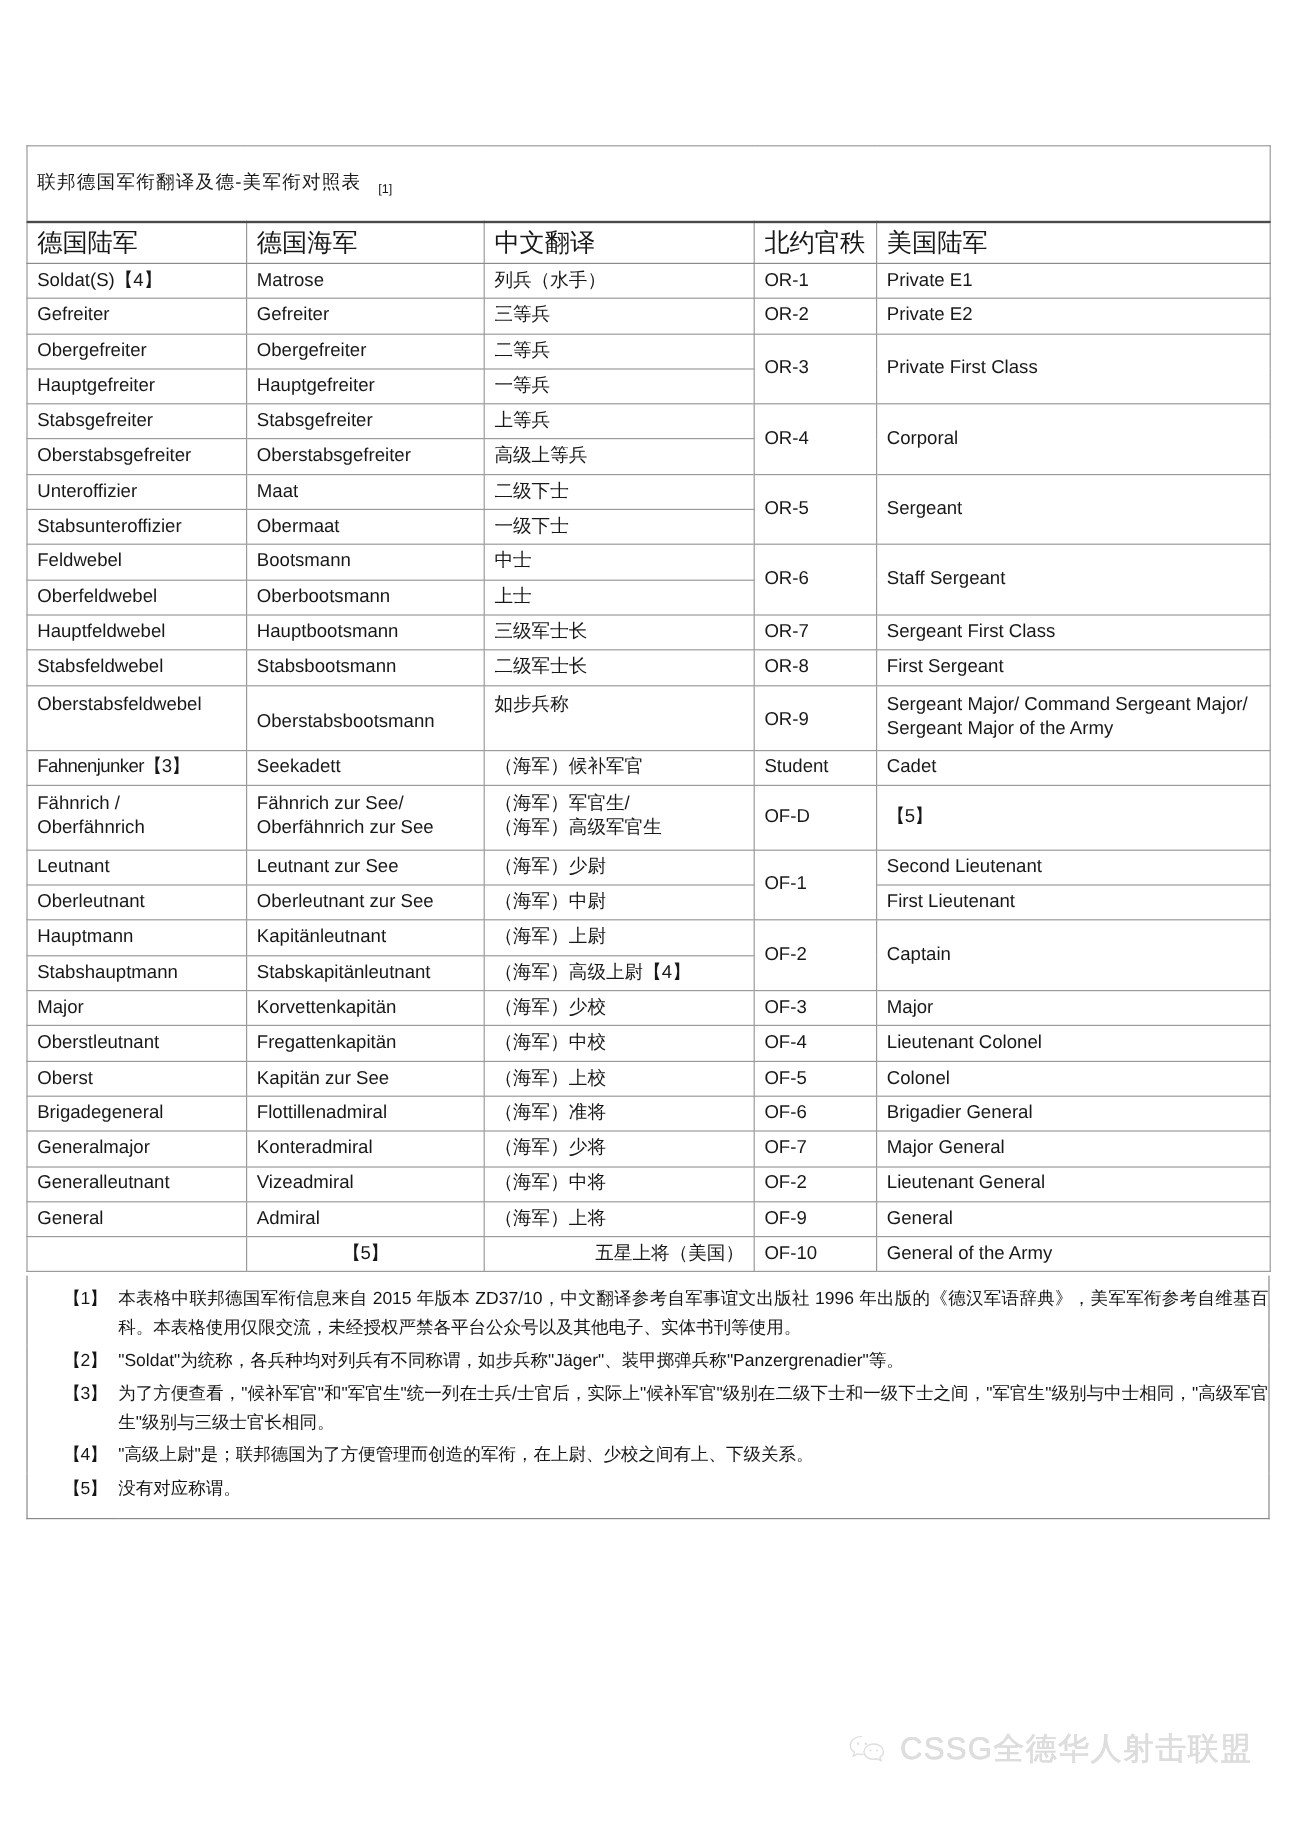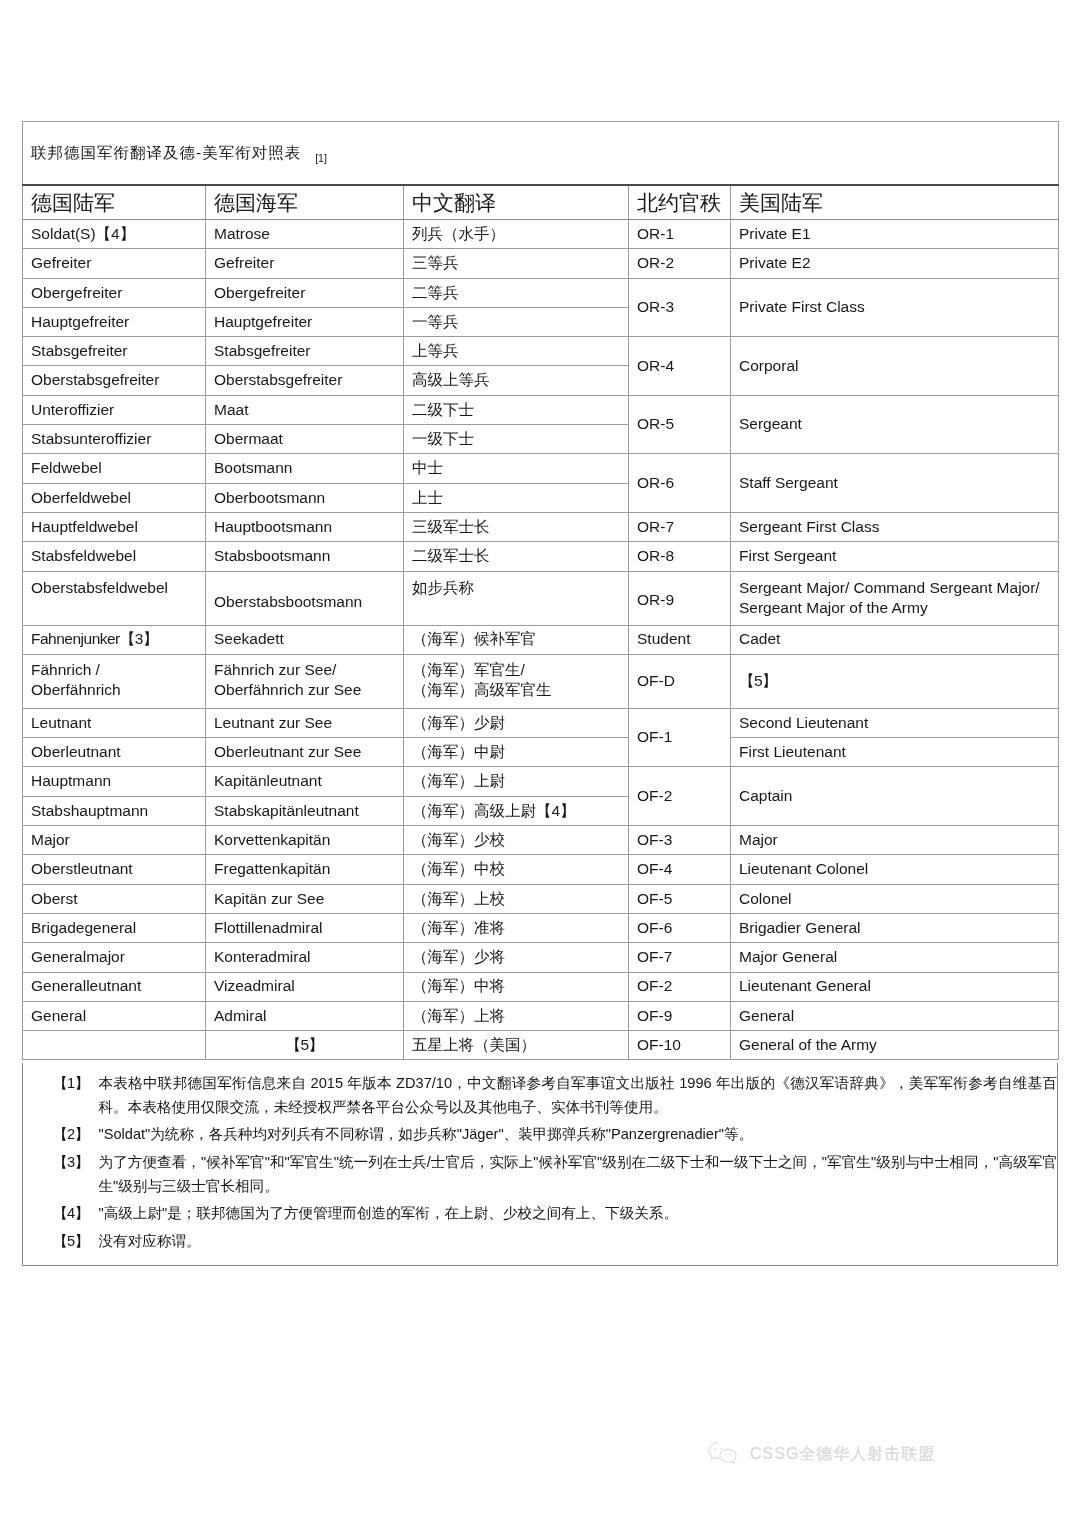--- a/index.html
+++ b/index.html
@@ -99,21 +99,21 @@
   .notes-table tr:last-child td{padding-bottom:12px;}
 
   
   .watermark{
     position:absolute;
     left:706px; top:1440px;
     display:flex;align-items:center;gap:10px;
     opacity:.92;
   }
   .watermark .wm-text{
-    font-size:16px;
+    font-size:26px;
     color:#dcdcdc;
     letter-spacing:1px;
     white-space:nowrap;
     -webkit-text-stroke:0.4px #d2d2d2;
   }
   .wechat-icon{width:34px;height:28px;display:block;}
 </style>
 </head>
 <body>
 
@@ -325,21 +325,21 @@
         <td>General</td>
         <td>Admiral</td>
         <td class="cn">（海军）上将</td>
         <td class="nato">OF-9</td>
         <td class="en">General</td>
       </tr>
 
       <tr class="r">
         <td></td>
         <td class="mark" style="text-align:center">【5】</td>
-        <td class="cn" style="text-align:left">五星上将（美国）</td>
+        <td class="cn" style="text-align:right">五星上将（美国）</td>
         <td class="nato">OF-10</td>
         <td class="en">General of the Army</td>
       </tr>
     </tbody>
   </table>
 
   <table class="notes-table">
     <colgroup>
         <col style="width:76px">
         <col>

